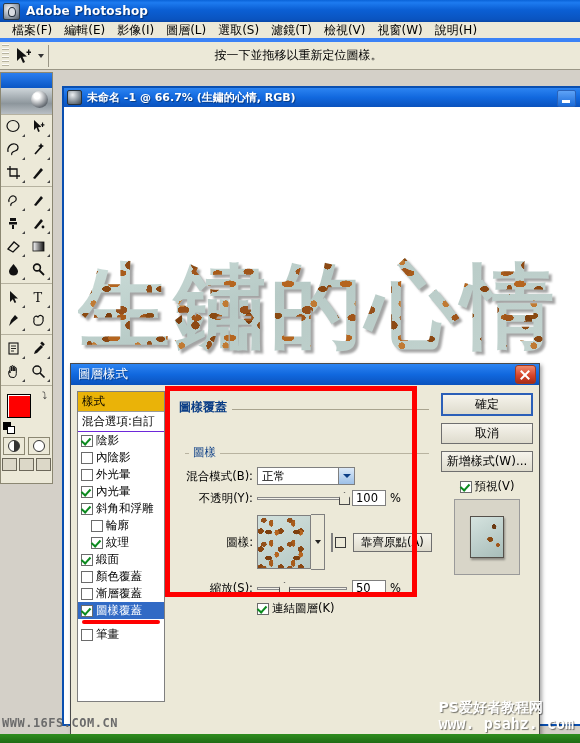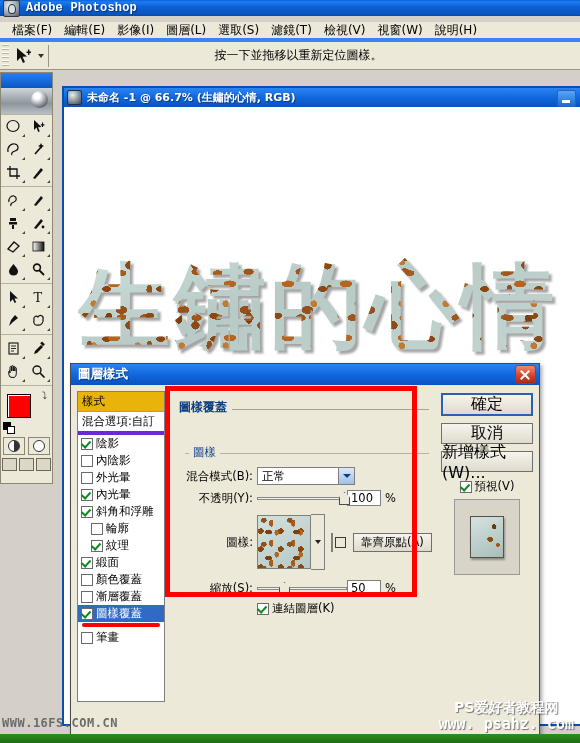--- a/index.html
+++ b/index.html
@@ -5,23 +5,23 @@
   html,body{margin:0;padding:0;}
   body{
     width:580px;height:743px;overflow:hidden;position:relative;
     font-family:"DejaVu Sans","Liberation Sans",sans-serif;
     font-size:11px;background:#3a6ea5;
   }
   .app{position:absolute;inset:0;background:#d4d0c8;}
 
   
   .titlebar{
-    position:absolute;left:0;top:0;width:580px;height:16px;
+    position:absolute;left:0;top:0;width:580px;height:22px;
     background:linear-gradient(180deg,#0a63d8 0%,#1d7bf0 12%,#0b5fd4 45%,#0a54c0 88%,#0846a6 100%);
-    display:flex;align-items:center;font-family:Liberation Mono, monospace;
+    display:flex;align-items:center;
   }
   .titlebar .ticon{
     width:15px;height:15px;margin-left:3px;border-radius:2px;
     background:radial-gradient(circle at 35% 32%,#f2f2f2 0%,#9aa5b1 55%,#4e5a66 100%);
     border:1px solid #2b3a48;position:relative;flex:0 0 auto;
   }
   .titlebar .ticon:after{
     content:"";position:absolute;left:4px;top:3px;width:6px;height:8px;
     border:1px solid #26323d;border-radius:50% 50% 45% 45%;background:#d8dde2;
   }
@@ -141,39 +141,39 @@
   
   .lsdlg{
     position:absolute;left:70px;top:363px;width:470px;height:380px;
     background:#ece9d8;border:1px solid #4a4a4a;box-sizing:border-box;
     box-shadow:2px 2px 4px rgba(0,0,0,.35);
   }
   .ls-title{
     height:21px;background:linear-gradient(180deg,#2c84f2 0%,#1168de 50%,#0a52bd 100%);
     display:flex;align-items:center;padding:0 3px;box-sizing:border-box;
   }
-  .ls-title .ltx{color:#fff;font-weight:bold;font-size:12.5px;
+  .ls-title .ltx{color:#fff;font-weight:normal;font-size:12.5px;
     text-shadow:1px 1px 1px rgba(0,0,0,.4);flex:1;padding-left:4px;}
   .closebtn{width:19px;height:17px;border:1px solid #9e3b22;border-radius:3px;
     background:linear-gradient(180deg,#f08a6d,#d6442a 55%,#a82b16);
     position:relative;}
   .closebtn:before,.closebtn:after{content:"";position:absolute;left:3px;top:7.5px;
     width:12px;height:2px;background:#fff;}
   .closebtn:before{transform:rotate(45deg);}
   .closebtn:after{transform:rotate(-45deg);}
 
   .ls-body{position:absolute;left:0;top:21px;right:0;bottom:0;}
 
   
   .stylelist{
     position:absolute;left:6px;top:6px;width:88px;bottom:40px;
     background:#fff;border:1px solid #7f7f7f;box-sizing:border-box;font-size:11.5px;
   }
   .sl-head{padding:2px 4px;border-bottom:1px solid #9a9a9a;background:#eab308;}
-  .sl-sub{padding:2px 4px;border-bottom:4px solid #6d28d9;}
+  .sl-sub{padding:2px 4px;border-bottom:1px solid #6d28d9;}
   .sl-row{display:flex;align-items:center;padding:1px 3px;white-space:nowrap;}
   .sl-row.sel{background:#316ac5;color:#fff;}
   .sl-row.ind{padding-left:13px;}
   .cbx{width:10px;height:10px;border:1px solid #6b6b6b;background:#fff;
     margin-right:3px;flex:0 0 auto;position:relative;}
   .cbx.on:after{content:"";position:absolute;left:1px;top:0px;width:4px;height:7px;
     border:solid #0b8a1e;border-width:0 2px 2px 0;transform:rotate(42deg);}
   .underline-red{position:absolute;left:4px;width:78px;height:4px;background:#ff0000;border-radius:2px;}
 
   
@@ -198,21 +198,21 @@
     border-left:1px solid #7f7f7f;display:flex;align-items:center;justify-content:center;}
   .sel-arrow i{width:0;height:0;border-left:4px solid transparent;border-right:4px solid transparent;
     border-top:4px solid #0b3e86;display:block;}
   .slider{position:relative;height:12px;flex:0 0 auto;}
   .slider .trk{position:absolute;left:0;top:5px;width:100%;height:3px;
     border:1px solid #888;background:#f4f2ea;box-sizing:border-box;}
   .slider .thumb{position:absolute;top:0;width:9px;height:11px;
     background:#ece9d8;border:1px solid #4a4a4a;
     clip-path:polygon(50% 0,100% 42%,100% 100%,0 100%,0 42%);}
   .numfld{width:34px;height:16px;border:1px solid #7f7f7f;background:#fff;font-size:11.5px;
-    text-align:left;padding-left:3px;box-sizing:border-box;
+    text-align:left;padding-left:3px;margin-left:5px;box-sizing:border-box;
     display:flex;align-items:center;}
   .pct{font-size:11.5px;margin-left:4px;}
 
   .patt-wrap{display:flex;align-items:center;}
   .patt-box{width:52px;height:52px;border:1px solid #7f7f7f;background:#c7d8d4;
     background-image:
       radial-gradient(ellipse 5px 4px at 22% 18%,#93501a 0 58%,transparent 60%),
       radial-gradient(ellipse 4px 6px at 60% 36%,#a85c1b 0 56%,transparent 58%),
       radial-gradient(ellipse 6px 4px at 38% 62%,#7d3f0e 0 58%,transparent 60%),
       radial-gradient(ellipse 4px 5px at 78% 76%,#b5651f 0 55%,transparent 58%),
@@ -228,21 +228,21 @@
   .sqbtn:after{content:"";position:absolute;left:3px;top:3px;width:9px;height:9px;
     border:1px solid #3a3a3a;}
   .btn{border:1px solid #6f6f6f;background:linear-gradient(180deg,#f6f4ec,#dedbcd);
     font-size:11.5px;padding:2px 7px;box-sizing:border-box;white-space:nowrap;
     display:flex;align-items:center;justify-content:center;}
   .btn.snap{margin-left:20px;height:19px;}
 
   
   .rightcol{position:absolute;right:6px;top:8px;width:92px;}
   .rbtn{height:19px;margin-bottom:7px;border:1px solid #6f6f6f;
-    background:linear-gradient(180deg,#f6f4ec,#dedbcd);font-size:16px;
+    background:linear-gradient(180deg,#f6f4ec,#dedbcd);font-size:12px;
     display:flex;align-items:center;justify-content:center;}
   .rbtn.def{border:2px solid #2b5fb8;}
   .prevrow{display:flex;align-items:center;justify-content:center;font-size:11.5px;margin:2px 0 5px;}
   .prevthumb{margin:0 auto;width:64px;height:74px;border:1px solid #9a9a9a;background:#d8d5c8;
     display:flex;align-items:center;justify-content:center;}
   .prevthumb div{width:32px;height:40px;border:1px solid #55504a;
     background:#bdd0cd;
     background-image:
       radial-gradient(ellipse 4px 4px at 72% 24%,#6b3a12 0 60%,transparent 62%),
       radial-gradient(ellipse 5px 4px at 60% 56%,#8a4a12 0 58%,transparent 60%),
@@ -278,21 +278,21 @@
     background:repeating-linear-gradient(90deg,#f2a6c2 0 5px,transparent 5px 10px);}
   .pm-flower{position:absolute;left:18px;top:2px;width:26px;height:26px;
     background:radial-gradient(circle at 40% 40%,#ff7fb0 0 30%,#ffd0e2 32% 60%,transparent 62%);
     border-radius:50%;}
 
   
   .wm-left{position:absolute;left:2px;top:716px;font-size:12px;font-weight:bold;
     color:#6b6b6b;letter-spacing:.5px;font-family:"DejaVu Sans Mono","Liberation Mono",monospace;}
   .wm-right{position:absolute;right:6px;top:700px;text-align:left;color:#fff;
     font-weight:bold;line-height:1.12;text-shadow:1px 1px 1px rgba(0,0,0,.5);}
-  .wm-right .l1{font-size:14px;text-align:center;}
+  .wm-right .l1{font-size:14px;}
   .wm-right .l2{font-size:15px;font-family:"DejaVu Sans Mono","Liberation Mono",monospace;}
 
   .taskbar{position:absolute;left:0;bottom:0;width:580px;height:9px;
     background:linear-gradient(180deg,#2f8e1f,#1f6b14);}
 </style>
 </head>
 <body>
 
 <div class="app">
 

